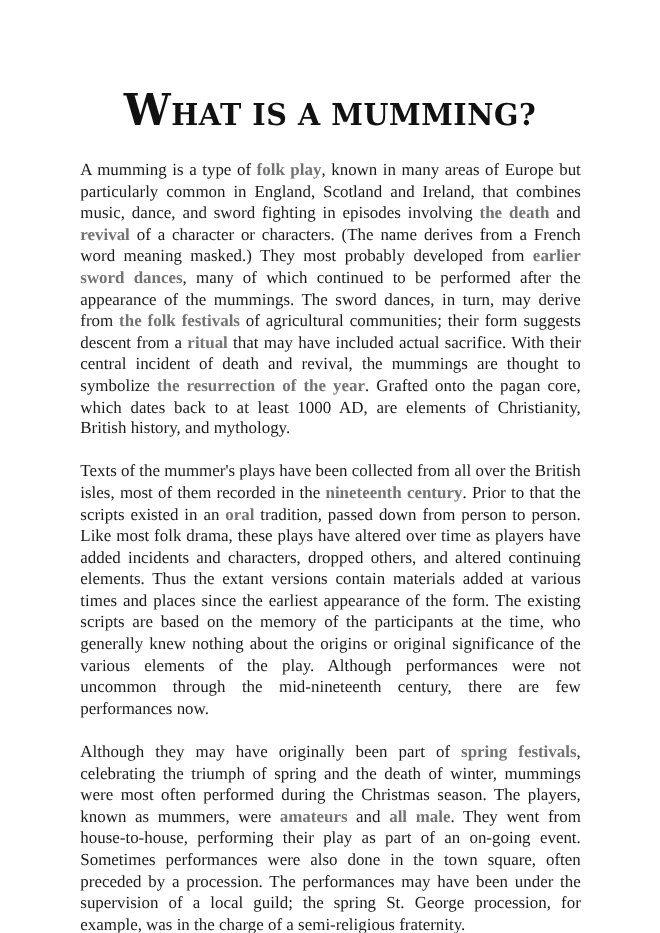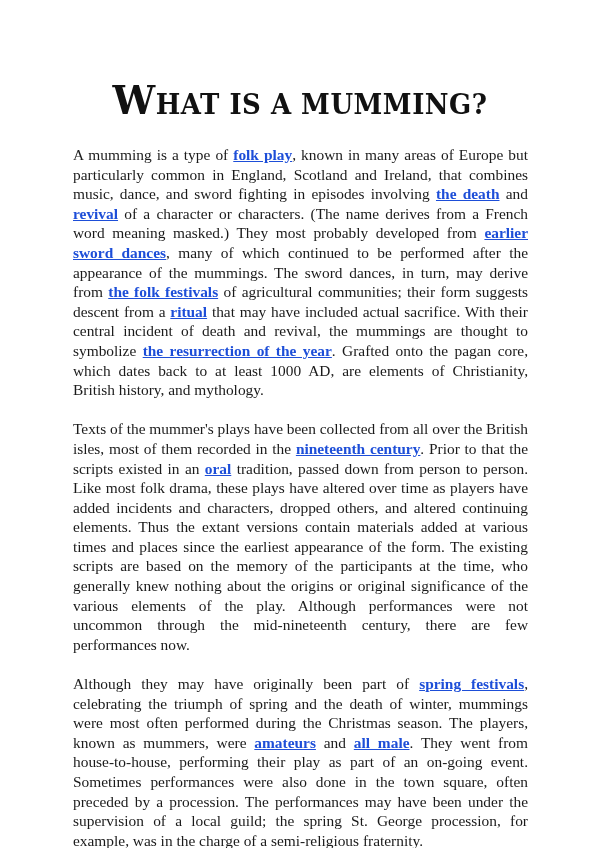--- a/index.html
+++ b/index.html
@@ -28,21 +28,21 @@
   .body {
     position: absolute;
     left: 73px; top: 145px; width: 455px;
     font-family: "Liberation Serif", serif;
     font-size: 15.4px;
     line-height: 19.6px;
     text-align: justify;
     hyphens: none;
   }
   .body p { margin: 0 0 19.6px 0; }
-  .body b { font-weight: bold; color: #1d4ed8; text-decoration: underline; }
+  .body b { font-weight: bold; color: #737373; }
 </style>
 </head>
 <body>
 
 <div class="page">
   <h1 class="title"><span class="big">W</span><span class="sc">hat is a mumming?</span></h1>
 
   <div class="body">
     <p><span>A mumming is a type of </span><b>folk play</b><span>, known in many areas of Europe but particularly common in England, Scotland and Ireland, that combines music, dance, and sword fighting in episodes involving </span><b>the death</b><span> and </span><b>revival</b><span> of a character or characters. (The name derives from a French word meaning masked.) They most probably developed from </span><b>earlier sword dances</b><span>, many of which continued to be performed after the appearance of the mummings. The sword dances, in turn, may derive from </span><b>the folk festivals</b><span> of agricultural communities; their form suggests descent from a </span><b>ritual</b><span> that may have included actual sacrifice. With their central incident of death and revival, the mummings are thought to symbolize </span><b>the resurrection of the year</b><span>. Grafted onto the pagan core, which dates back to at least 1000 AD, are elements of Christianity, British history, and mythology.</span></p>
 

